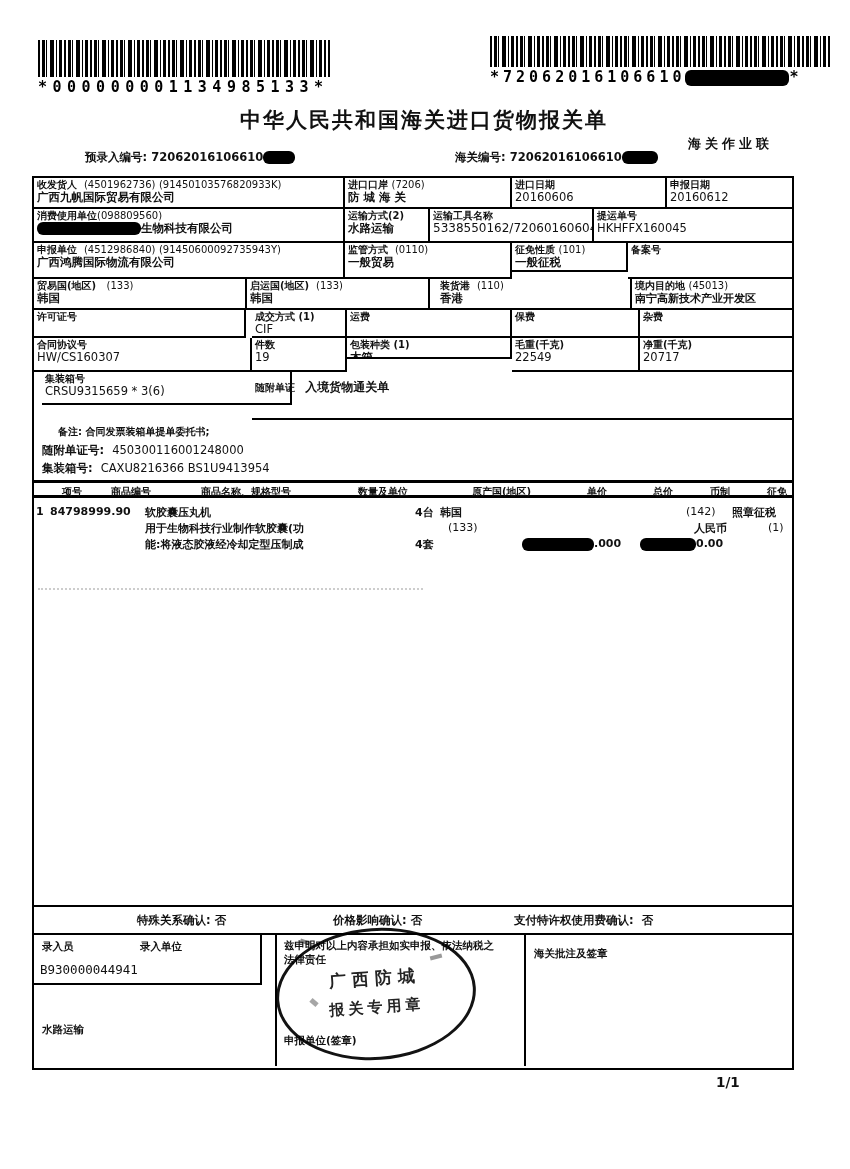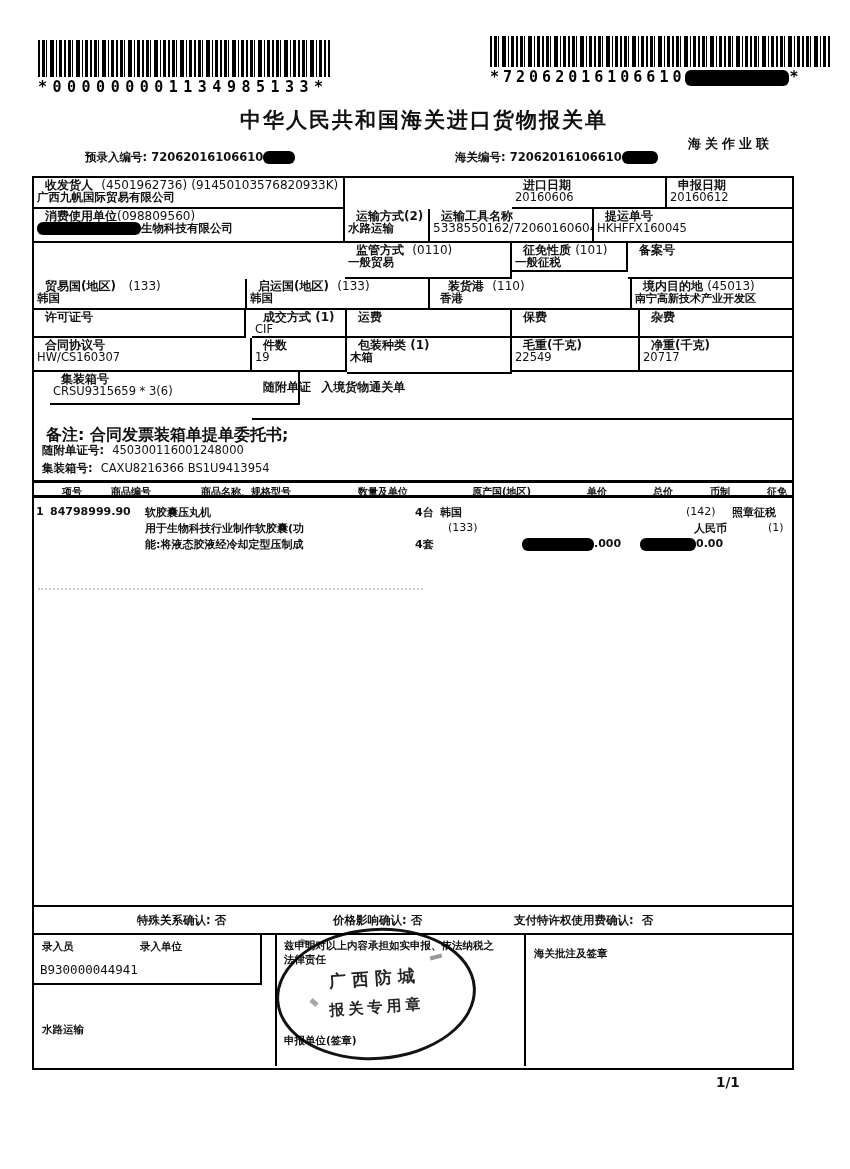--- a/index.html
+++ b/index.html
@@ -18,21 +18,21 @@
   }
   .bartext{
     font-family:"DejaVu Sans Mono","Liberation Mono",monospace;
     font-weight:bold;font-size:15px;color:#000;white-space:nowrap;
   }
   .redact{display:inline-block;background:#000;border-radius:6px;vertical-align:middle;}
   
   .sheet{border:2px solid #000;}
   .cell{position:absolute;box-sizing:border-box;border-right:2px solid #000;border-bottom:2px solid #000;overflow:hidden;padding:1px 3px;}
   .cell.noright{border-right:none;}
-  .lbl{font-size:12px;font-weight:bold;line-height:12px;white-space:nowrap;margin-left:8px;}
+  .lbl{font-size:10px;font-weight:bold;line-height:12px;white-space:nowrap;}
   .code{font-weight:normal;}
   .val{font-size:11.5px;line-height:13px;font-weight:bold;white-space:nowrap;}
   .valn{font-weight:normal;}
   .hdrrow{position:absolute;box-sizing:border-box;border-top:3px solid #000;border-bottom:3px solid #000;}
   .hcol{position:absolute;font-size:10px;font-weight:bold;white-space:nowrap;top:2px;margin-left:16px;}
   .itxt{position:absolute;font-size:11px;font-weight:bold;white-space:nowrap;}
   .small{font-size:12px;}
   .stamp{
     position:absolute;border:3px solid #000;border-radius:50%;
     transform:rotate(-4deg);opacity:.92;z-index:6;text-align:center;
@@ -64,20 +64,24 @@
   <span>海关编号:</span>
   <span>72062016106610</span><span class="redact" style="width:36px;height:13px"></span>
 </div>
 
 <div class="abs sheet" style="left:32px;top:176px;width:758px;height:890px">
 
   <div class="cell" style="left:0;top:0;width:311px;height:31px">
     <div class="lbl"><span>收发货人</span>&nbsp;&nbsp;<span class="code">(4501962736)</span>&nbsp;<span class="code">(91450103576820933K)</span></div>
     <div class="val">广西九帆国际贸易有限公司</div>
   </div>
+  <div class="cell" style="left:311px;top:0;width:167px;height:31px">
+    <div class="lbl"><span>进口口岸</span>&nbsp;<span class="code">(7206)</span></div>
+    <div class="val" style="letter-spacing:4px">防城海关</div>
+  </div>
   <div class="cell" style="left:478px;top:0;width:155px;height:31px">
     <div class="lbl">进口日期</div>
     <div class="val valn">20160606</div>
   </div>
   <div class="cell noright" style="left:633px;top:0;width:125px;height:31px">
     <div class="lbl">申报日期</div>
     <div class="val valn">20160612</div>
   </div>
 
   <div class="cell" style="left:0;top:31px;width:311px;height:34px">
@@ -90,20 +94,24 @@
   </div>
   <div class="cell" style="left:396px;top:31px;width:164px;height:34px">
     <div class="lbl">运输工具名称</div>
     <div class="val valn small">5338550162/720601606040</div>
   </div>
   <div class="cell noright" style="left:560px;top:31px;width:198px;height:34px">
     <div class="lbl">提运单号</div>
     <div class="val valn">HKHFFX160045</div>
   </div>
 
+  <div class="cell" style="left:0;top:65px;width:311px;height:36px">
+    <div class="lbl"><span>申报单位</span>&nbsp;&nbsp;<span class="code">(4512986840)</span>&nbsp;<span class="code">(91450600092735943Y)</span></div>
+    <div class="val">广西鸿腾国际物流有限公司</div>
+  </div>
   <div class="cell" style="left:311px;top:65px;width:167px;height:36px">
     <div class="lbl"><span>监管方式</span>&nbsp;&nbsp;<span class="code">(0110)</span></div>
     <div class="val">一般贸易</div>
   </div>
   <div class="cell" style="left:478px;top:65px;width:116px;height:29px">
     <div class="lbl"><span>征免性质</span>&nbsp;<span class="code">(101)</span></div>
     <div class="val">一般征税</div>
   </div>
   <div class="cell noright" style="left:594px;top:65px;width:164px;height:36px">
     <div class="lbl">备案号</div>
@@ -145,43 +153,43 @@
   </div>
 
   <div class="cell" style="left:0;top:160px;width:218px;height:34px">
     <div class="lbl">合同协议号</div>
     <div class="val valn">HW/CS160307</div>
   </div>
   <div class="cell" style="left:218px;top:160px;width:95px;height:34px">
     <div class="lbl">件数</div>
     <div class="val valn">19</div>
   </div>
-  <div class="cell" style="left:313px;top:160px;width:165px;height:36px">
+  <div class="cell" style="left:313px;top:160px;width:165px;height:21px">
     <div class="lbl">包装种类 (1)</div>
     <div class="val">木箱</div>
   </div>
   <div class="cell" style="left:478px;top:160px;width:128px;height:34px">
     <div class="lbl">毛重(千克)</div>
     <div class="val valn">22549</div>
   </div>
   <div class="cell noright" style="left:606px;top:160px;width:152px;height:34px">
     <div class="lbl">净重(千克)</div>
     <div class="val valn">20717</div>
   </div>
 
-  <div class="cell" style="left:16px;top:194px;width:250px;height:33px">
+  <div class="cell" style="left:8px;top:194px;width:250px;height:33px">
     <div class="lbl">集装箱号</div>
     <div class="val valn">CRSU9315659 * 3(6)</div>
   </div>
   <div class="cell noright" style="left:218px;top:194px;width:540px;height:48px">
     <div style="margin-top:3px"><span class="lbl">随附单证</span>&nbsp;&nbsp;<span class="val" style="font-size:12px">入境货物通关单</span></div>
   </div>
 
   <div class="cell noright" style="left:0;top:227px;width:758px;height:75px;border-bottom:none">
-    <div class="itxt" style="left:12px;top:20px;font-size:16px">备注: 合同发票装箱单提单委托书;</div>
+    <div class="itxt" style="left:24px;top:20px;font-size:10px">备注: 合同发票装箱单提单委托书;</div>
     <div class="itxt" style="left:8px;top:38px;font-size:11.5px">
       <span>随附单证号:</span>&nbsp;&nbsp;<span style="font-weight:normal">450300116001248000</span>
     </div>
     <div class="itxt" style="left:8px;top:56px;font-size:11.5px">
       <span>集装箱号:</span>&nbsp;&nbsp;<span style="font-weight:normal">CAXU8216366  BS1U9413954</span>
     </div>
   </div>
 
   <div class="hdrrow" style="left:0;top:302px;width:758px;height:18px">
     <span class="hcol" style="left:12px">项号</span>

